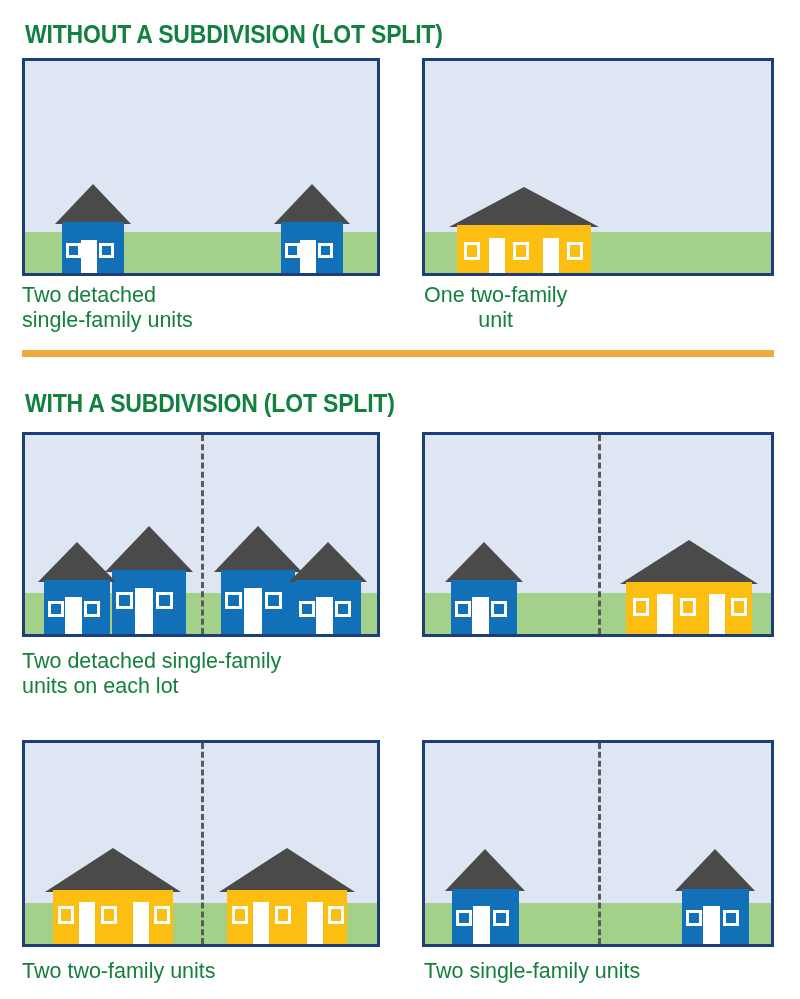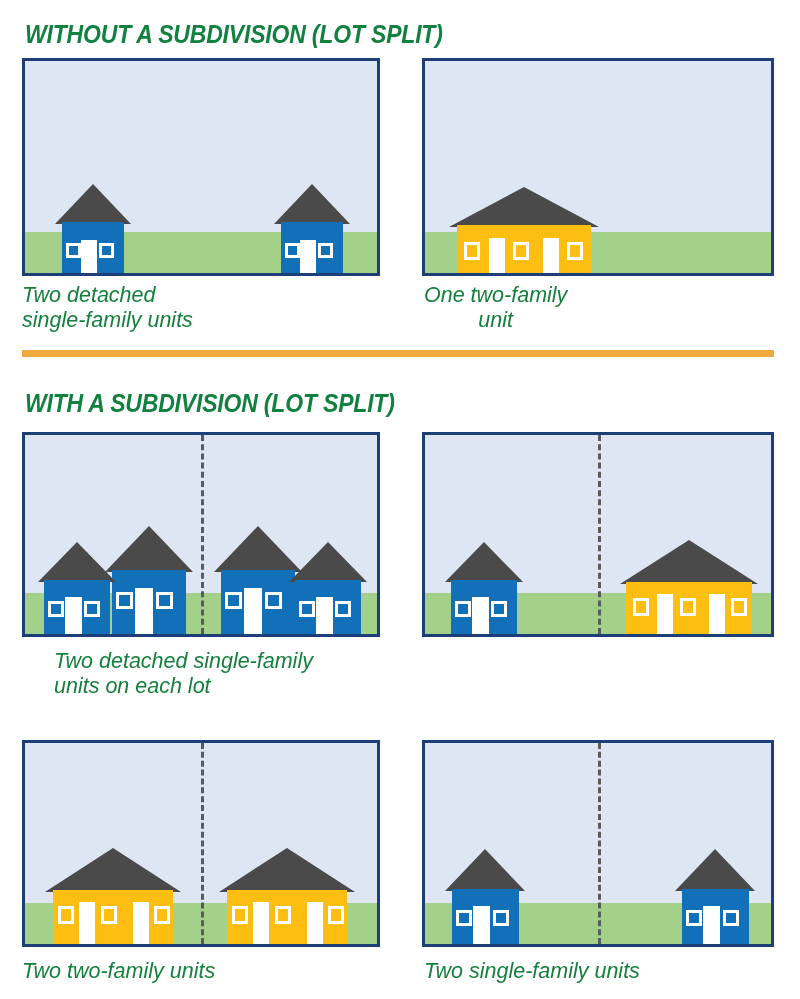--- a/index.html
+++ b/index.html
@@ -9,21 +9,21 @@
   }
   body {
     width: 800px;
     height: 999px;
     font-family: "Liberation Sans", sans-serif;
     color: #231f20;
     position: relative;
     overflow: hidden;
   }
 
-  .page { position: relative; width: 656px; height: 999px; font-style: italic; }
+  .page { position: relative; width: 656px; height: 999px; }
 
   
   .section-title {
     position: absolute;
     font-family: "Liberation Sans", sans-serif;
     font-weight: bold;
     color: #12813f;
     font-size: 25px;
     letter-spacing: -0.2px;
     transform: scaleX(0.92);
@@ -81,21 +81,21 @@
   
   #lot-1 { left: 22px;  top: 58px;  width: 358px; height: 218px; }
   #lot-2 { left: 422px; top: 58px;  width: 352px; height: 218px; }
   #lot-3 { left: 22px;  top: 432px; width: 358px; height: 205px; }
   #lot-4 { left: 422px; top: 432px; width: 352px; height: 205px; }
   #lot-5 { left: 22px;  top: 740px; width: 358px; height: 207px; }
   #lot-6 { left: 422px; top: 740px; width: 352px; height: 207px; }
 
   #cap-1 { left: 22px;  top: 283px; }
   #cap-2 { left: 424px; top: 283px; text-align: center; }
-  #cap-3 { left: 22px;  top: 649px; margin-left: 32px; }
+  #cap-3 { left: 22px;  top: 649px; }
   #cap-4 { left: 424px; top: 649px; }
   #cap-5 { left: 22px;  top: 959px; text-align: right; }
   #cap-6 { left: 424px; top: 959px; }
 </style>
 </head>
 <body>
 
 <div class="page">
 
   <div class="section-title" id="title-without">WITHOUT A SUBDIVISION (LOT SPLIT)</div>

